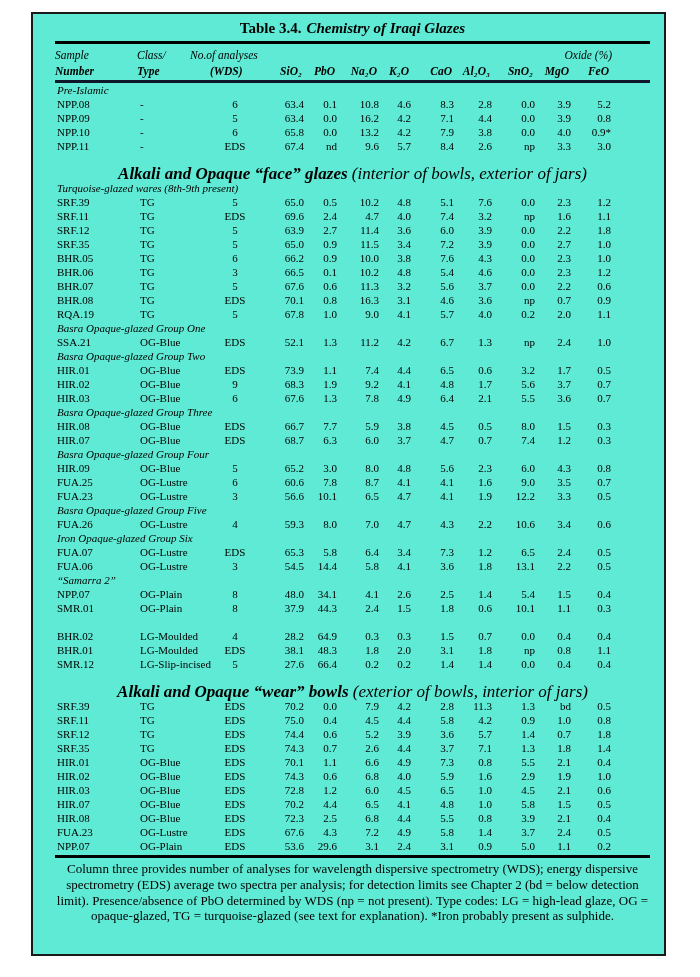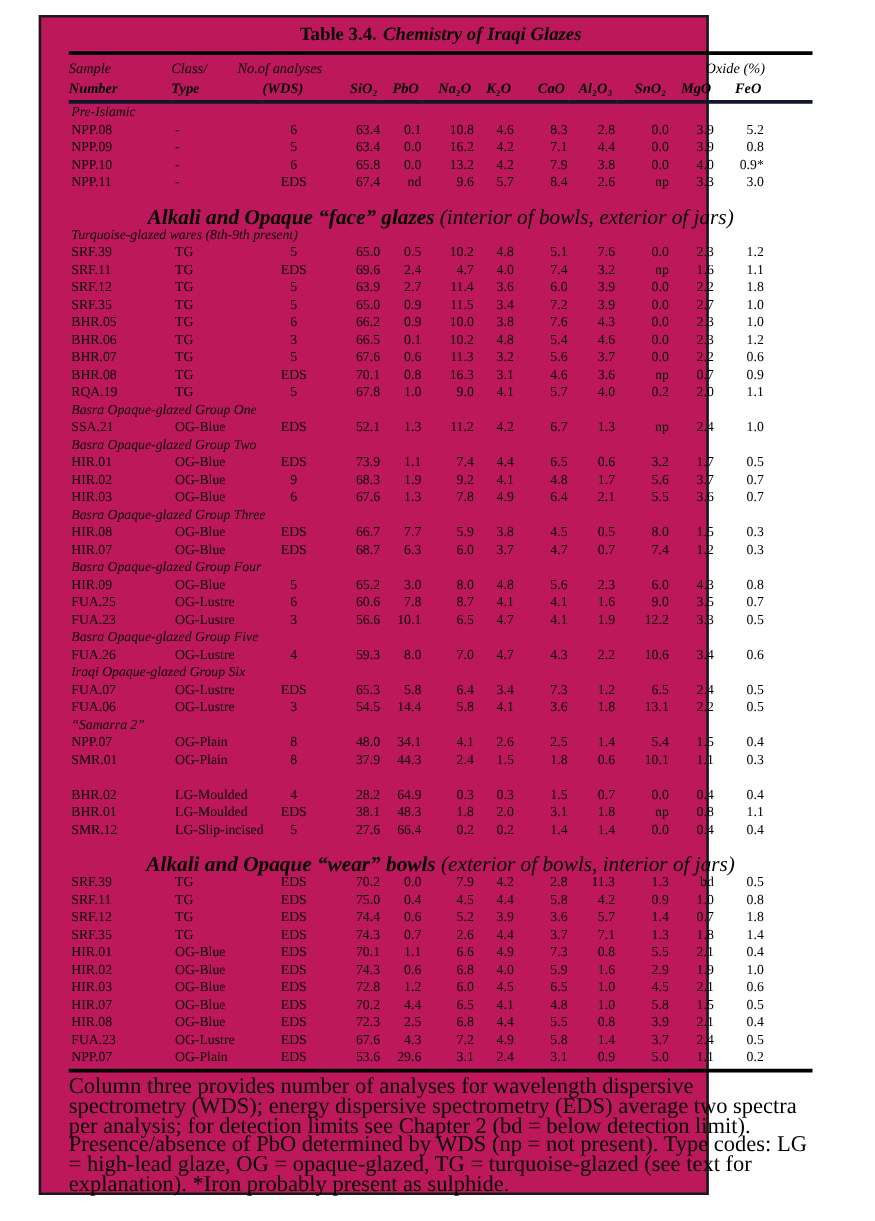--- a/index.html
+++ b/index.html
@@ -2,22 +2,22 @@
 <html><head>
 <meta charset="utf-8">
 <style>
   html,body{margin:0;padding:0;}
   body{
     width:700px;height:977px;background:#ffffff;position:relative;overflow:hidden;
     font-family:"Liberation Serif","DejaVu Serif",serif;color:#000;
     -webkit-font-smoothing:antialiased;
   }
   .frame{
-    position:absolute;left:31px;top:12px;width:536px;height:944px;
-    border:2px solid #1a1a1a;box-sizing:border-box;background:#be185d;
+    position:absolute;left:31px;top:12px;width:635px;height:944px;
+    border:2px solid #1a1a1a;box-sizing:border-box;background:#5eead4;
   }
   .inner{padding:3px 14px 0 22px;}
   .title{
     width:595px;text-align:center;font-size:15px;font-weight:bold;
     padding:3px 0 4px;border-bottom:3px solid #000;white-space:nowrap;
   }
   .title .it{font-style:italic;margin-left:5px;}
   table{border-collapse:collapse;table-layout:fixed;width:595px;}
   thead th{
     font-weight:normal;font-style:italic;font-size:11.5px;
@@ -36,21 +36,21 @@
   td.sample{padding-left:2px;}
   td.cls{padding-left:3px;}
   td.n{text-align:center;}
   td.num{text-align:right;padding-right:1px;}
   td.sub{font-style:italic;padding-left:2px;}
   td.heading{text-align:center;font-size:17px;}
   td.heading .hb{font-weight:bold;font-style:italic;}
   td.heading .hn{font-style:italic;}
   .footnote{
     width:595px;margin-top:2px;border-top:3px solid #000;
-    padding-top:3px;font-size:18px;line-height:15.8px;text-align:left;
+    padding-top:3px;font-size:13px;line-height:15.8px;text-align:center;
   }
 </style>
 </head>
 <body>
 
 <div class="frame">
   <div class="inner">
 
     <div class="title">
       <span>Table 3.4.</span><span class="it">Chemistry of Iraqi Glazes</span>
@@ -463,21 +463,21 @@
             <td class="num">7.0</td>
             <td class="num">4.7</td>
             <td class="num">4.3</td>
             <td class="num">2.2</td>
             <td class="num">10.6</td>
             <td class="num">3.4</td>
             <td class="num">0.6</td>
             <td class="spacer"></td>
           </tr>
           <tr>
-            <td class="sub" colspan="13">Iraqi Opaque-glazed Group Six</td>
+            <td class="sub" colspan="13">Iron Opaque-glazed Group Six</td>
           </tr>
           <tr>
             <td class="sample">FUA.07</td>
             <td class="cls">OG-Lustre</td>
             <td class="n">EDS</td>
             <td class="num">65.3</td>
             <td class="num">5.8</td>
             <td class="num">6.4</td>
             <td class="num">3.4</td>
             <td class="num">7.3</td>

